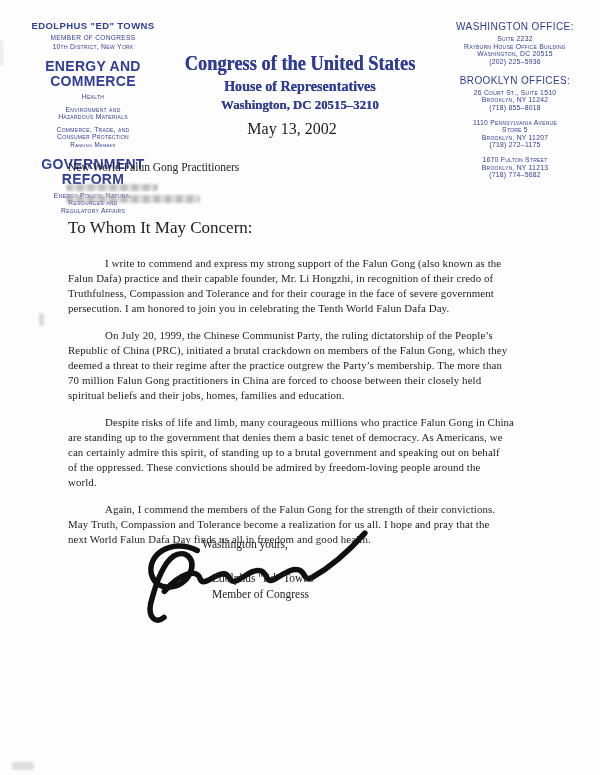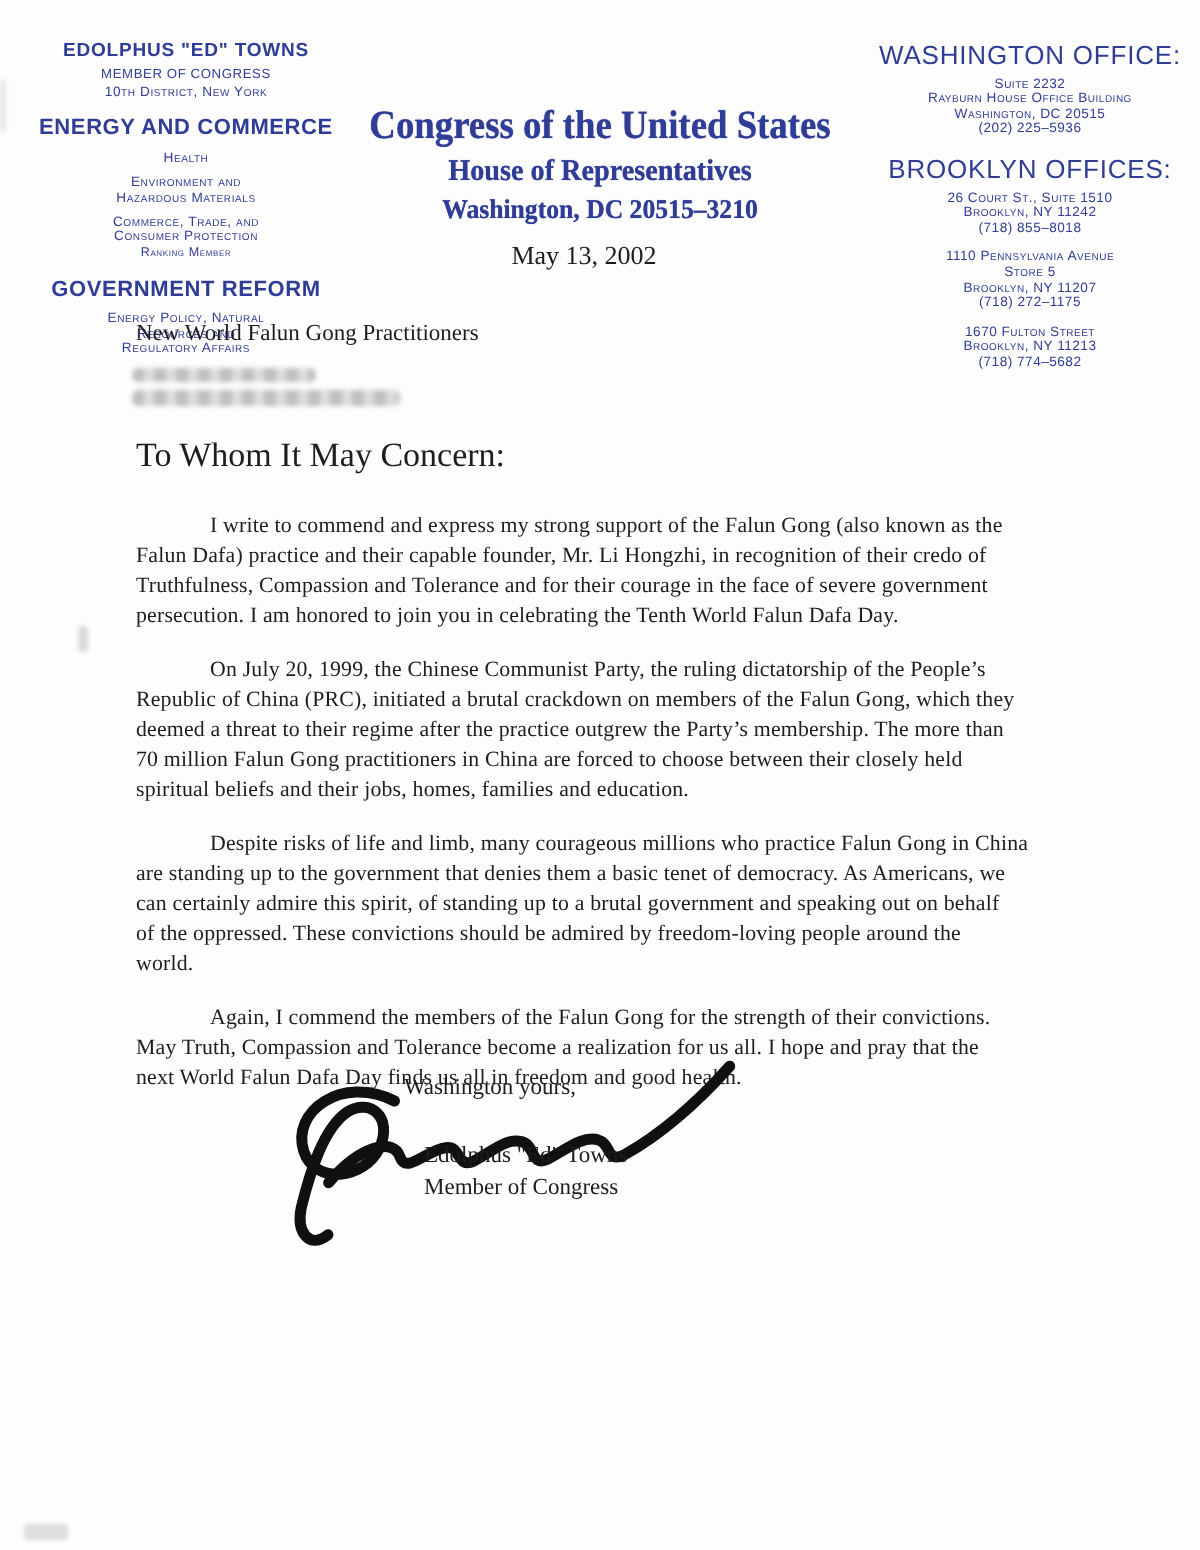--- a/index.html
+++ b/index.html
@@ -16,42 +16,42 @@
   }
   
   .lh{color:var(--blue,#303d96);font-family:"Liberation Sans",sans-serif;}
   #member-block{
     position:absolute;left:14px;top:21px;width:158px;
     text-align:center;line-height:1.05;
   }
   .mb-name{font-size:9.5px;font-weight:bold;letter-spacing:.4px;}
   .mb-role{font-size:6.6px;letter-spacing:.3px;margin-top:4px;}
   .mb-district{font-size:6.8px;font-variant:small-caps;letter-spacing:.3px;margin-top:1px;}
-  .mb-committee{font-size:11px;font-weight:bold;letter-spacing:.3px;margin-top:9px;}
+  .mb-committee{font-size:14px;font-weight:bold;letter-spacing:.3px;margin-top:9px;}
   .mb-group{font-size:6.8px;font-variant:small-caps;letter-spacing:.3px;margin-top:5px;white-space:pre-line;line-height:1.1;}
   .mb-note{font-size:6.3px;font-variant:small-caps;letter-spacing:.3px;margin-top:1px;}
   #title-block{
     position:absolute;left:160px;top:52px;width:280px;
     text-align:center;font-family:Liberation Serif, serif;font-weight:bold;
   }
   .t-congress{font-size:20px;transform:scaleX(.92);transform-origin:center;
     text-shadow:0 0 .5px currentColor;}
   .t-house{font-size:15px;margin-top:3px;transform:scaleX(.94);transform-origin:center;
     text-shadow:0 0 .4px currentColor;}
   .t-city{font-size:13.5px;margin-top:2px;transform:scaleX(.95);transform-origin:center;
     text-shadow:0 0 .4px currentColor;}
   #offices-block{
     position:absolute;left:438px;top:21px;width:154px;
     text-align:center;line-height:1.12;
   }
-  .of-heading{font-size:13px;letter-spacing:.4px;}
+  .of-heading{font-size:10px;letter-spacing:.4px;}
   .of-group{font-size:6.8px;font-variant:small-caps;letter-spacing:.25px;white-space:pre-line;margin-top:3px;line-height:1.12;}
   .of-heading2{margin-top:9px;}
   
-  #date{position:absolute;left:0;top:120px;width:584px;text-align:center;font-size:13px;}
+  #date{position:absolute;left:0;top:120px;width:584px;text-align:center;font-size:16px;}
   #recipient{position:absolute;left:68px;top:161px;font-size:11.5px;}
   .redact{position:absolute;left:66px;height:7px;border-radius:3px;
     background:repeating-linear-gradient(90deg,#9a9a9a 0 6px,#c9c9c9 6px 11px);
     filter:blur(1.3px);opacity:.62;}
   #redact-1{top:184px;width:92px;}
   #redact-2{top:195px;width:134px;height:8px;}
   #salutation{position:absolute;left:68px;top:218px;font-size:17px;}
   #body-text{position:absolute;left:68px;top:244px;width:520px;
     font-size:10.9px;line-height:15px;letter-spacing:.1px;}
   #body-text p{margin:12px 0 10px 0;text-indent:37px;white-space:pre-line;}

